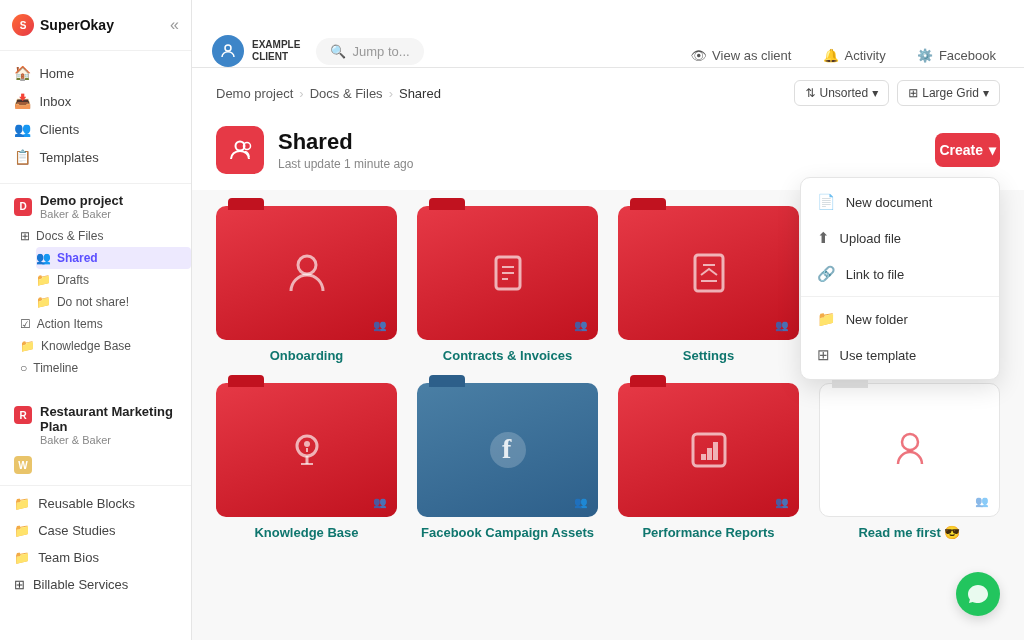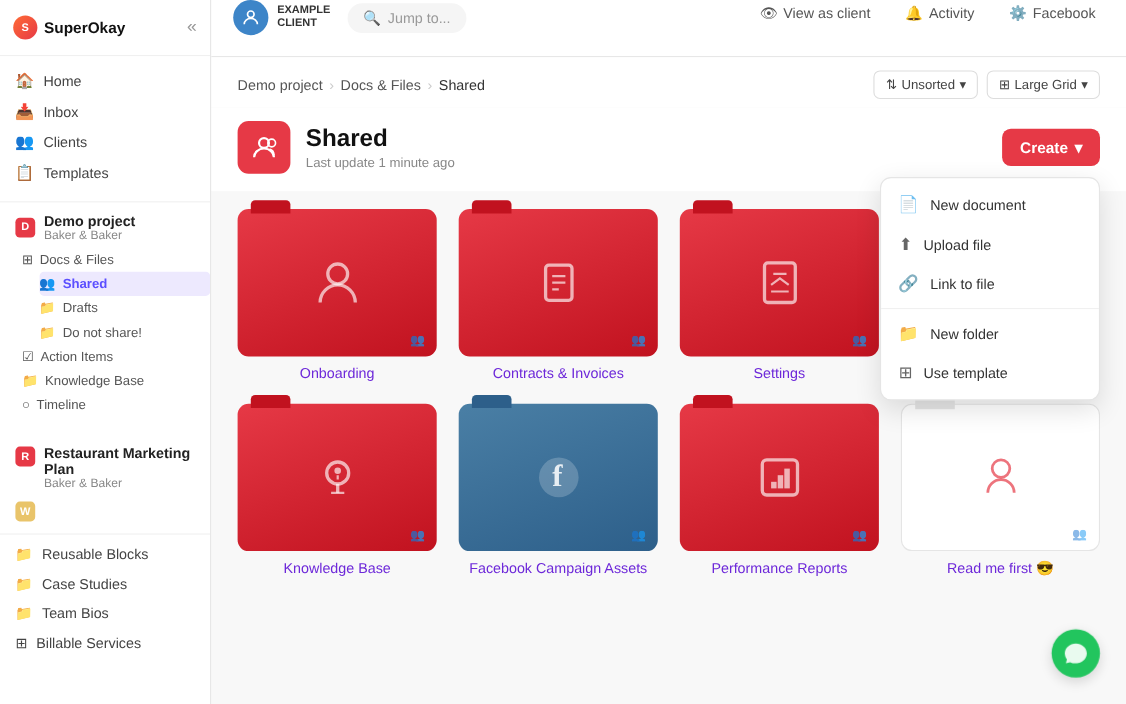--- a/index.html
+++ b/index.html
@@ -29,21 +29,21 @@
     .tree-children { padding-left: 20px; }
     .tree-item { display: flex; align-items: center; gap: 6px; padding: 4px 14px 4px 0; cursor: pointer; color: #555; font-size: 12px; }
     .tree-item.active-folder { background: #ede9fe; border-radius: 4px; color: #5b4fff; font-weight: 600; }
 
     .divider { height: 1px; background: #f0f0f0; margin: 4px 0; }
 
     
     #main { flex: 1; display: flex; flex-direction: column; overflow: hidden; }
 
     
-    .topbar { height: 52px; background: #fff; border-bottom: 1px solid #e5e5e5; display: flex; align-items: flex-start; justify-content: space-between; padding: 0 20px; }
+    .topbar { height: 68px; background: #fff; border-bottom: 1px solid #e5e5e5; display: flex; align-items: flex-end; justify-content: space-between; padding: 0 20px; }
     .topbar-left { display: flex; align-items: center; gap: 16px; }
     .client-logo { display: flex; align-items: center; gap: 8px; }
     .client-logo-circle { width: 32px; height: 32px; background: #3d85c8; border-radius: 50%; display: flex; align-items: center; justify-content: center; }
     .client-logo-circle svg { width: 18px; height: 18px; }
     .search-bar { display: flex; align-items: center; gap: 6px; background: #f5f5f5; border-radius: 20px; padding: 6px 14px; cursor: pointer; }
     .search-bar span { color: #999; font-size: 13px; }
     .topbar-right { display: flex; align-items: center; gap: 16px; }
     .topbar-btn { display: flex; align-items: center; gap: 5px; color: #555; cursor: pointer; font-size: 13px; padding: 4px 8px; border-radius: 6px; }
 
     
@@ -54,38 +54,38 @@
     .breadcrumb .active-crumb { color: #333; font-weight: 500; }
     .sort-controls { display: flex; align-items: center; gap: 8px; }
     .sort-btn { display: flex; align-items: center; gap: 4px; border: 1px solid #ddd; border-radius: 6px; padding: 5px 10px; cursor: pointer; font-size: 12px; color: #444; background: #fff; }
 
     
     .page-header { display: flex; align-items: center; justify-content: space-between; padding: 12px 24px 16px; background: #fff; }
     .page-header-left { display: flex; align-items: center; gap: 14px; }
     .page-icon { width: 48px; height: 48px; background: #e63946; border-radius: 10px; display: flex; align-items: center; justify-content: center; font-size: 22px; }
     .page-title { font-size: 22px; font-weight: 700; color: #111; }
     .page-subtitle { font-size: 12px; color: #888; margin-top: 2px; }
-    .create-btn { background: #e63946; color: white; border: none; border-radius: 8px; padding: 9px 16px; font-size: 14px; font-weight: 600; cursor: pointer; display: flex; align-items: center; gap: 6px; position: relative; }
+    .create-btn { background: #e63946; color: white; border: none; border-radius: 8px; padding: 9px 4px; font-size: 14px; font-weight: 600; cursor: pointer; display: flex; align-items: center; gap: 6px; position: relative; }
 
     
     .grid-area { flex: 1; overflow-y: auto; padding: 16px 24px 24px; background: #f8f8f8; }
     .folder-grid { display: grid; grid-template-columns: repeat(4, 1fr); gap: 20px; }
 
     
     .folder-card { display: flex; flex-direction: column; align-items: center; gap: 8px; cursor: pointer; }
     .folder-visual { position: relative; width: 100%; aspect-ratio: 1.35; border-radius: 10px; display: flex; align-items: center; justify-content: center; transition: transform 0.15s; }
     .folder-red { background: linear-gradient(160deg, #e63946 0%, #c1121f 100%); }
     .folder-blue { background: linear-gradient(160deg, #4a7fa5 0%, #2d5f8a 100%); }
     .folder-white { background: #fff; border: 1px solid #e5e5e5; }
     .folder-tab { position: absolute; top: -8px; left: 12px; width: 36px; height: 12px; border-radius: 4px 4px 0 0; }
     .folder-tab-red { background: #c1121f; }
     .folder-tab-blue { background: #2d5f8a; }
     .folder-tab-white { background: #e5e5e5; }
     .folder-users { position: absolute; bottom: 8px; right: 10px; font-size: 11px; color: rgba(255,255,255,0.7); }
-    .folder-label { font-size: 13px; color: #6d28d9; text-align: center; font-weight: 400; }
+    .folder-label { font-size: 13px; color: #0f766e; text-align: center; font-weight: 700; }
     .dropdown-menu { position: absolute; top: 44px; right: 0; background: #fff; border: 1px solid #e5e5e5; border-radius: 10px; box-shadow: 0 8px 24px rgba(0,0,0,0.12); width: 200px; z-index: 100; padding: 6px 0; }
     .dropdown-item { display: flex; align-items: center; gap: 10px; padding: 9px 16px; cursor: pointer; color: #333; font-size: 13px; }
     .dropdown-item-icon { font-size: 15px; color: #666; }
     .divider-line { height: 1px; background: #f0f0f0; margin: 4px 0; }
 
     
     .chat-bubble { position: fixed; bottom: 24px; right: 24px; width: 44px; height: 44px; background: #22c55e; border-radius: 50%; display: flex; align-items: center; justify-content: center; cursor: pointer; box-shadow: 0 4px 12px rgba(0,0,0,0.15); }
   </style>
 </head>
 <body>

